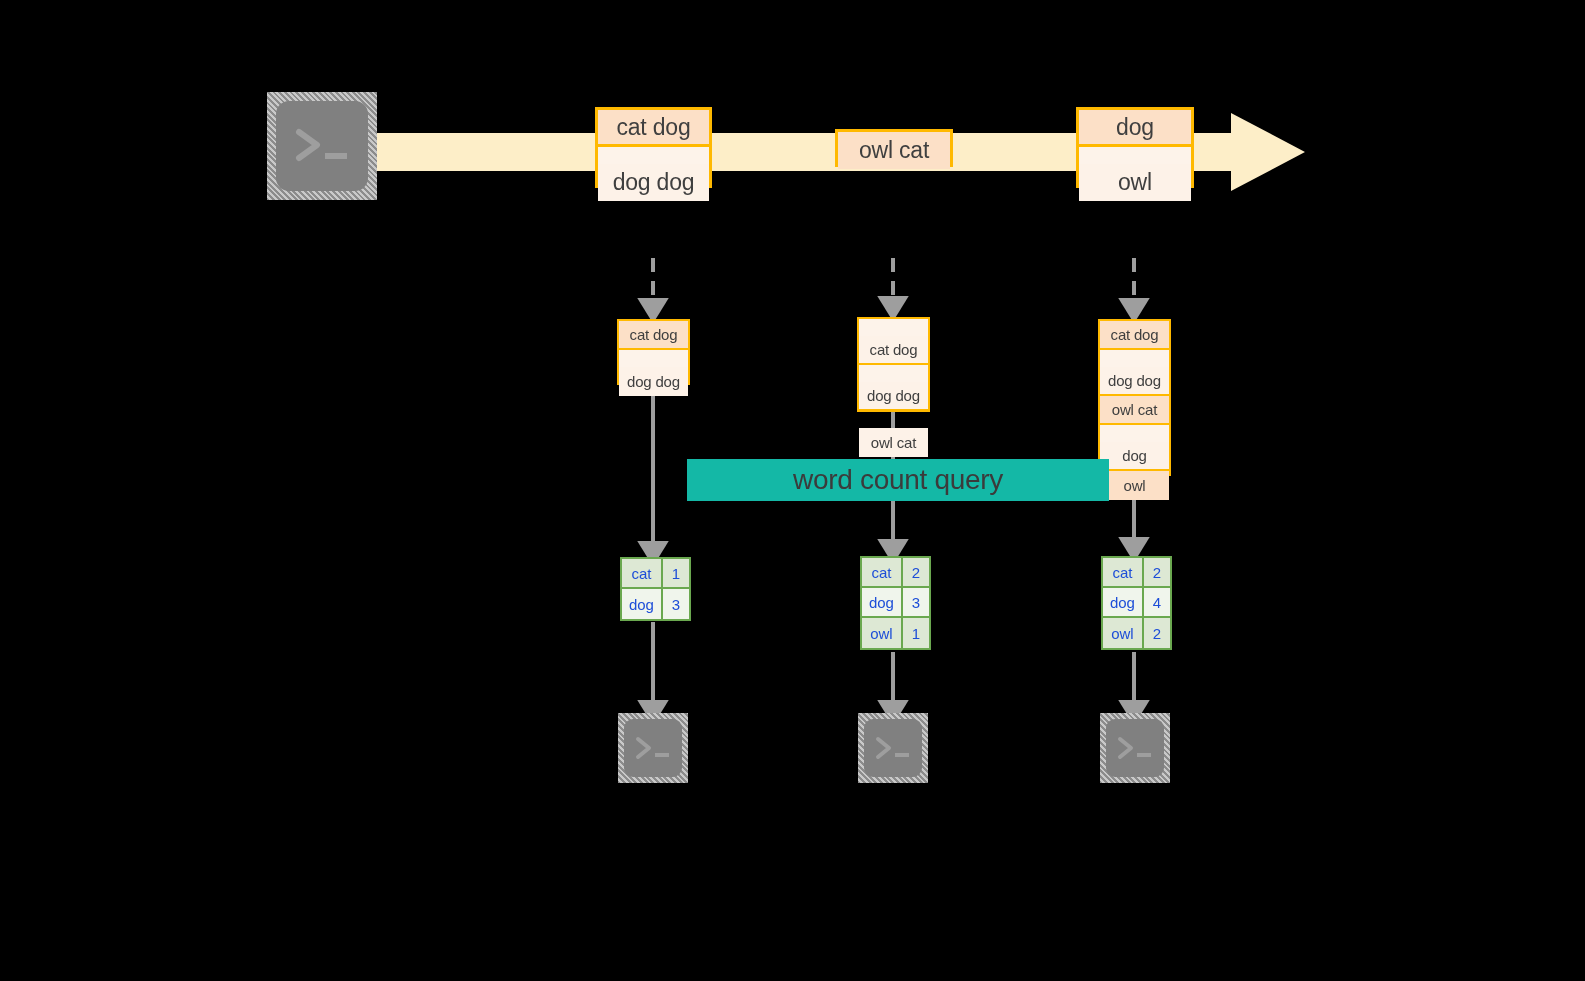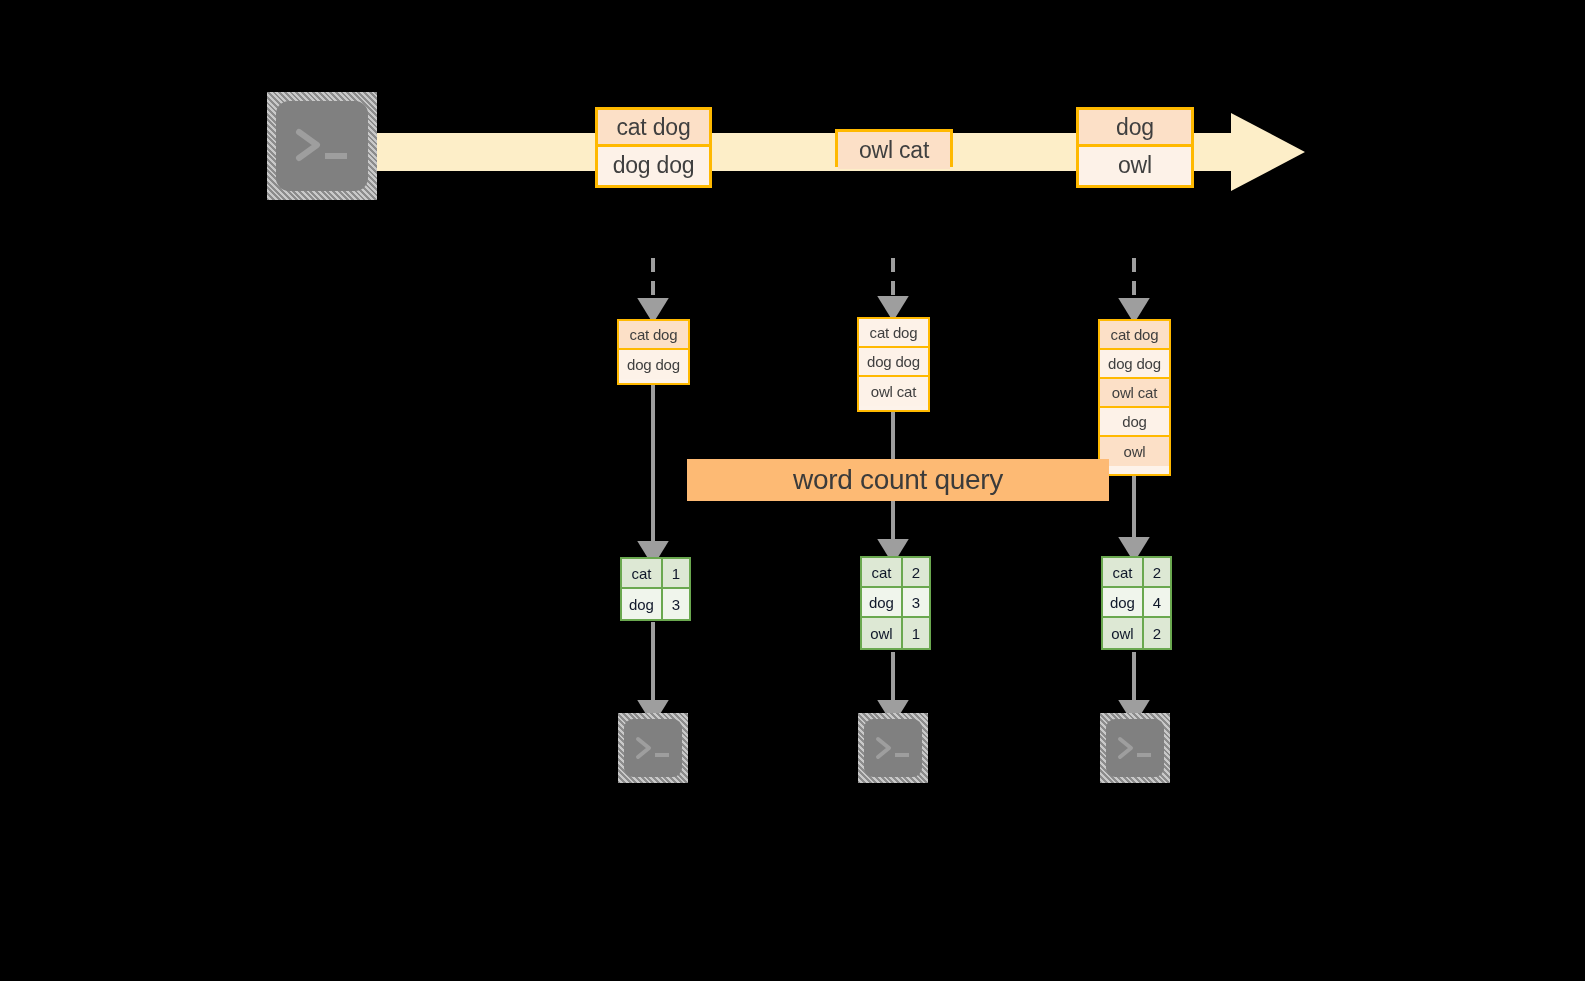--- a/index.html
+++ b/index.html
@@ -68,21 +68,21 @@
     box-sizing: border-box;
     display: flex;
     align-items: center;
     justify-content: center;
     border-bottom: 3px solid #ffb900;
     white-space: nowrap;
     letter-spacing: -0.2px;
   }
   .obox .row:last-child { border-bottom: none; }
   .obox .row.dark  { background: #fce0c7; }
-  .obox .row.light { background: #fdf2e8; }
+  .obox .row.light { background: #fdf2e8; margin-top: 17px; }
 
   .obox.big .row { height: 37px; font-size: 23px; color: #3f3f3f; }
   .obox.mini { border-width: 2px; }
   .obox.mini .row {
     height: 29px;
     font-size: 15px;
     color: #3f3f3f;
     border-bottom-width: 2px;
   }
 
@@ -102,29 +102,29 @@
   .gtable .trow:last-child { border-bottom: none; }
   .gtable .trow.dark  > div { background: #dde8d4; }
   .gtable .trow.light > div { background: #f0f5ec; }
   .gtable .cell-k,
   .gtable .cell-v {
     box-sizing: border-box;
     display: flex;
     align-items: center;
     justify-content: center;
     font-size: 15px;
-    color: #0f172a;
+    color: #1d4ed8;
   }
   .gtable .cell-k { width: 42px; border-right: 2px solid #6aa84f; }
   .gtable .cell-v { width: 27px; }
 
   
   .query-label {
     position: absolute;
-    background: #fdba74;
+    background: #14b8a6;
     display: flex;
     align-items: center;
     justify-content: center;
     font-size: 28px;
     color: #3b3b3b;
     letter-spacing: -0.3px;
     white-space: nowrap;
   }
   svg.arrows { position:absolute; left:0; top:0; overflow:visible; }
 </style>

